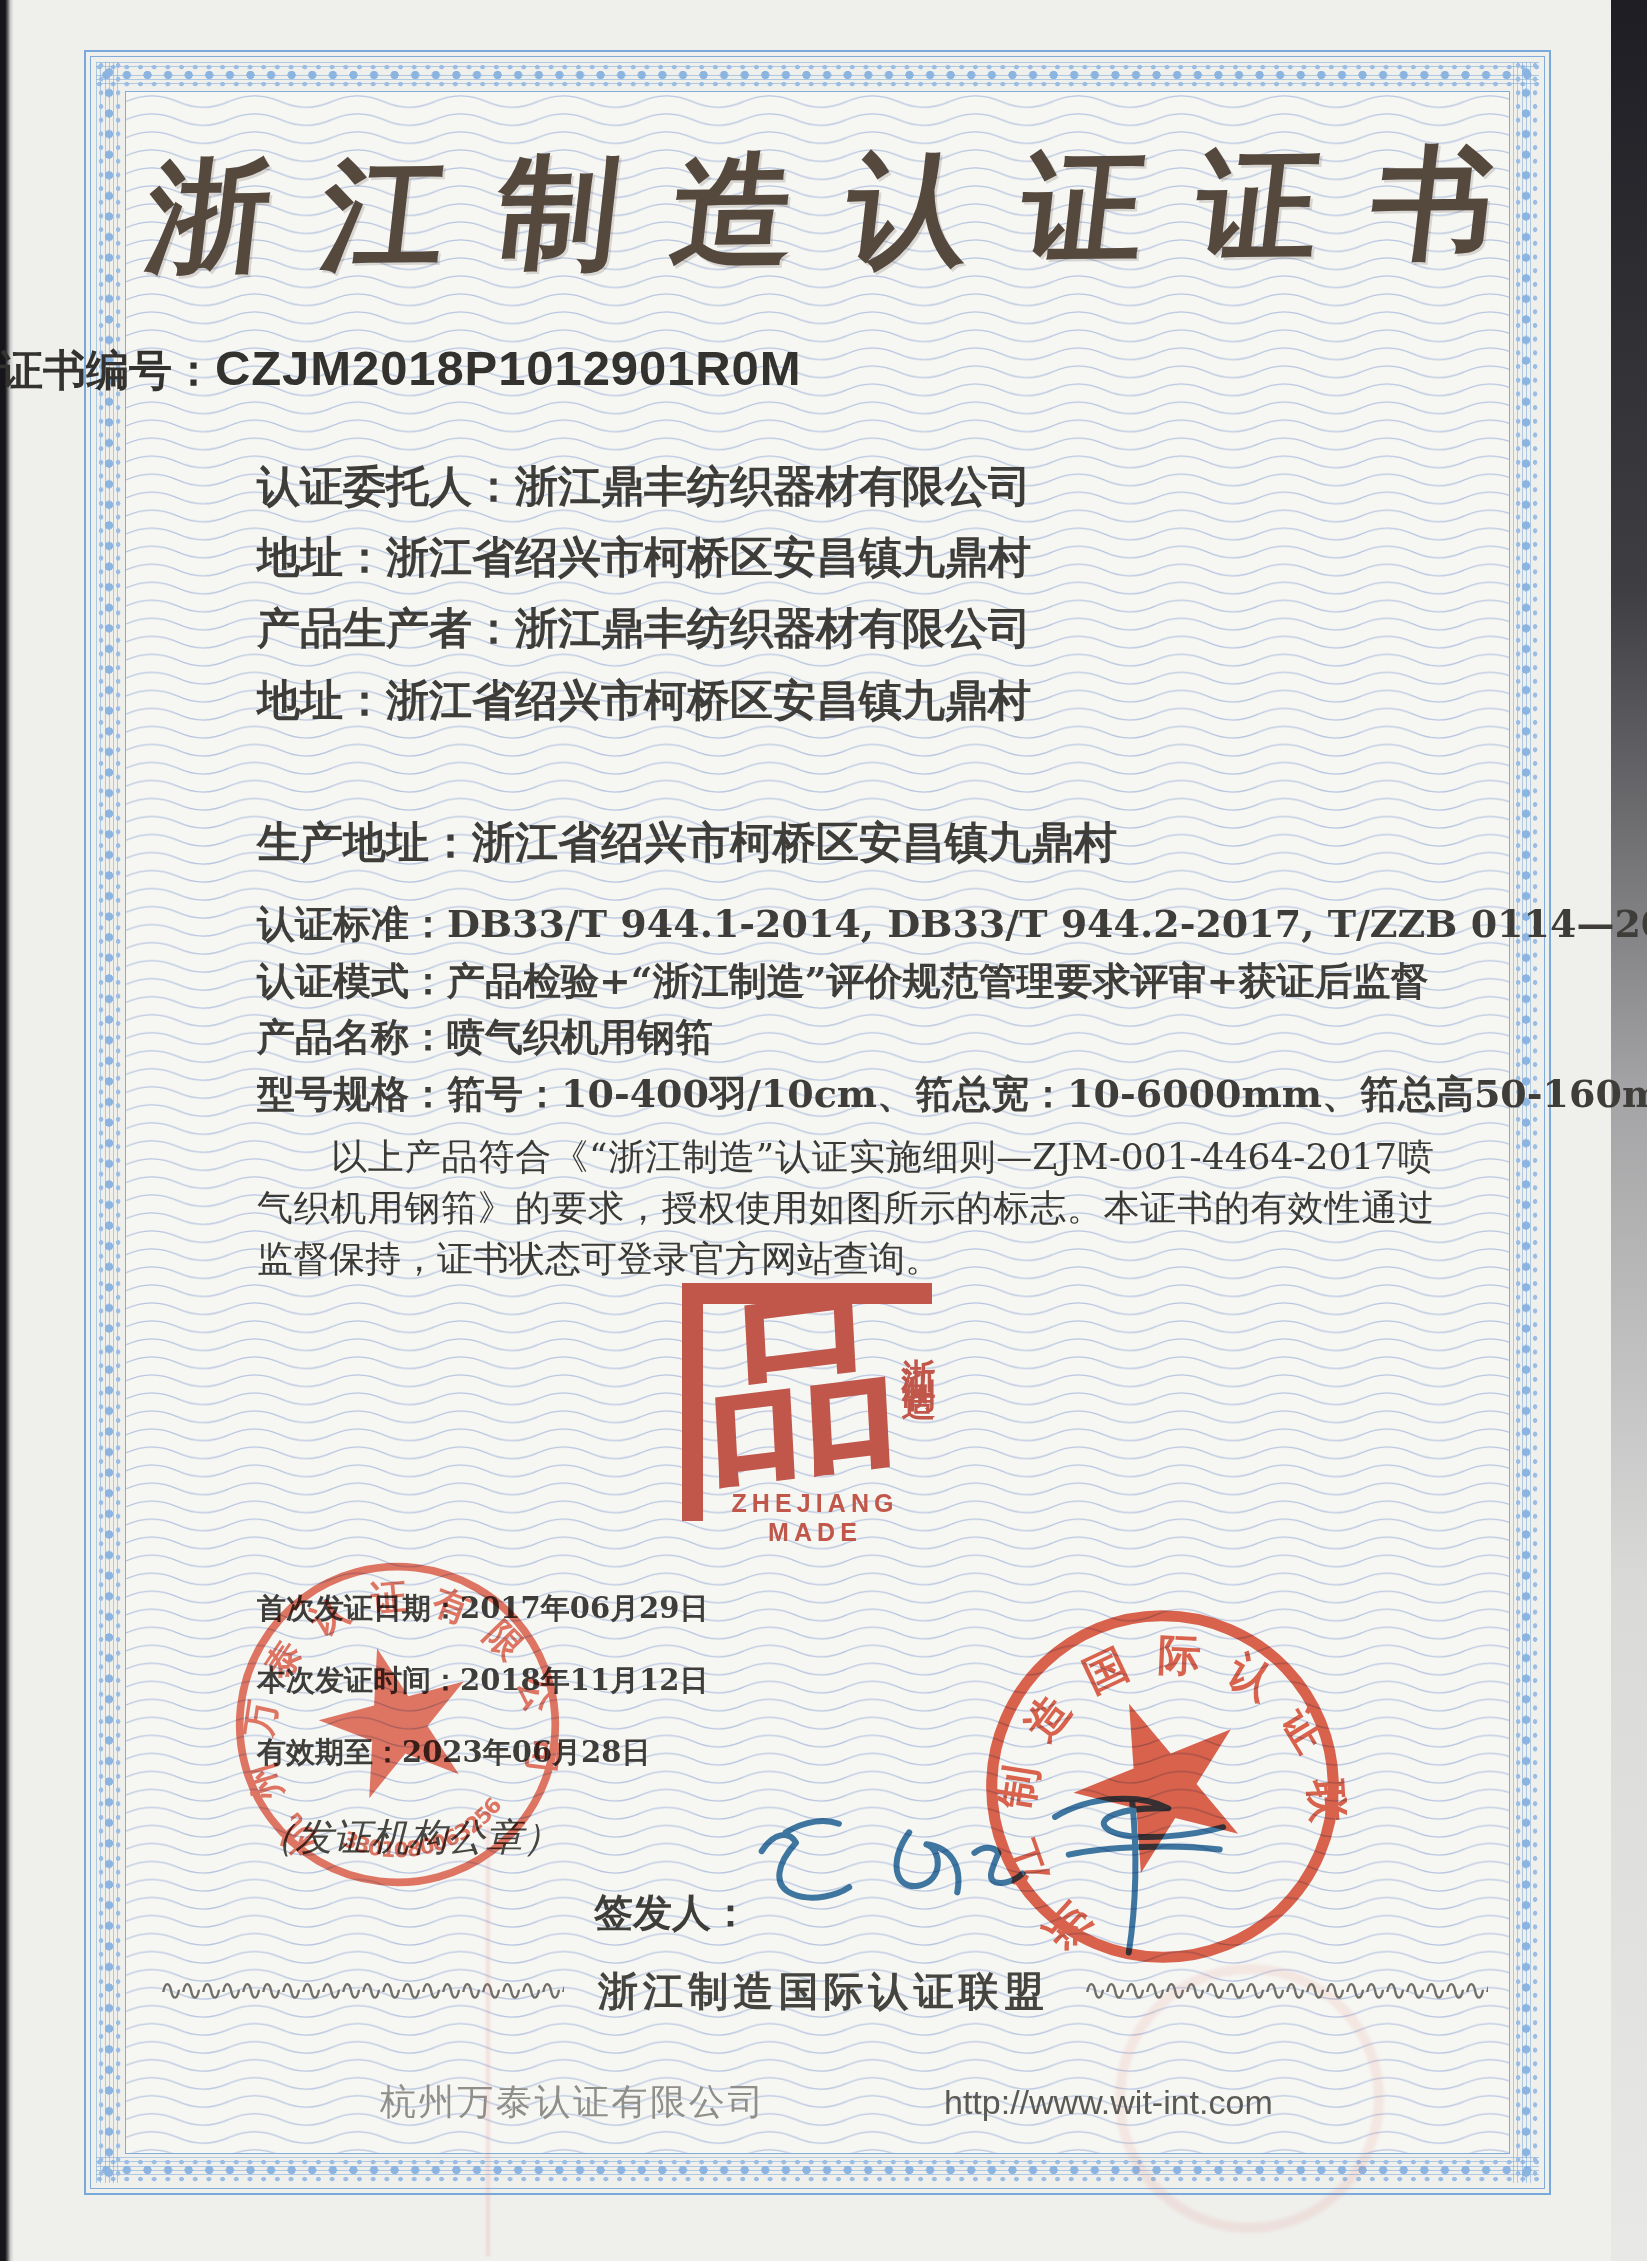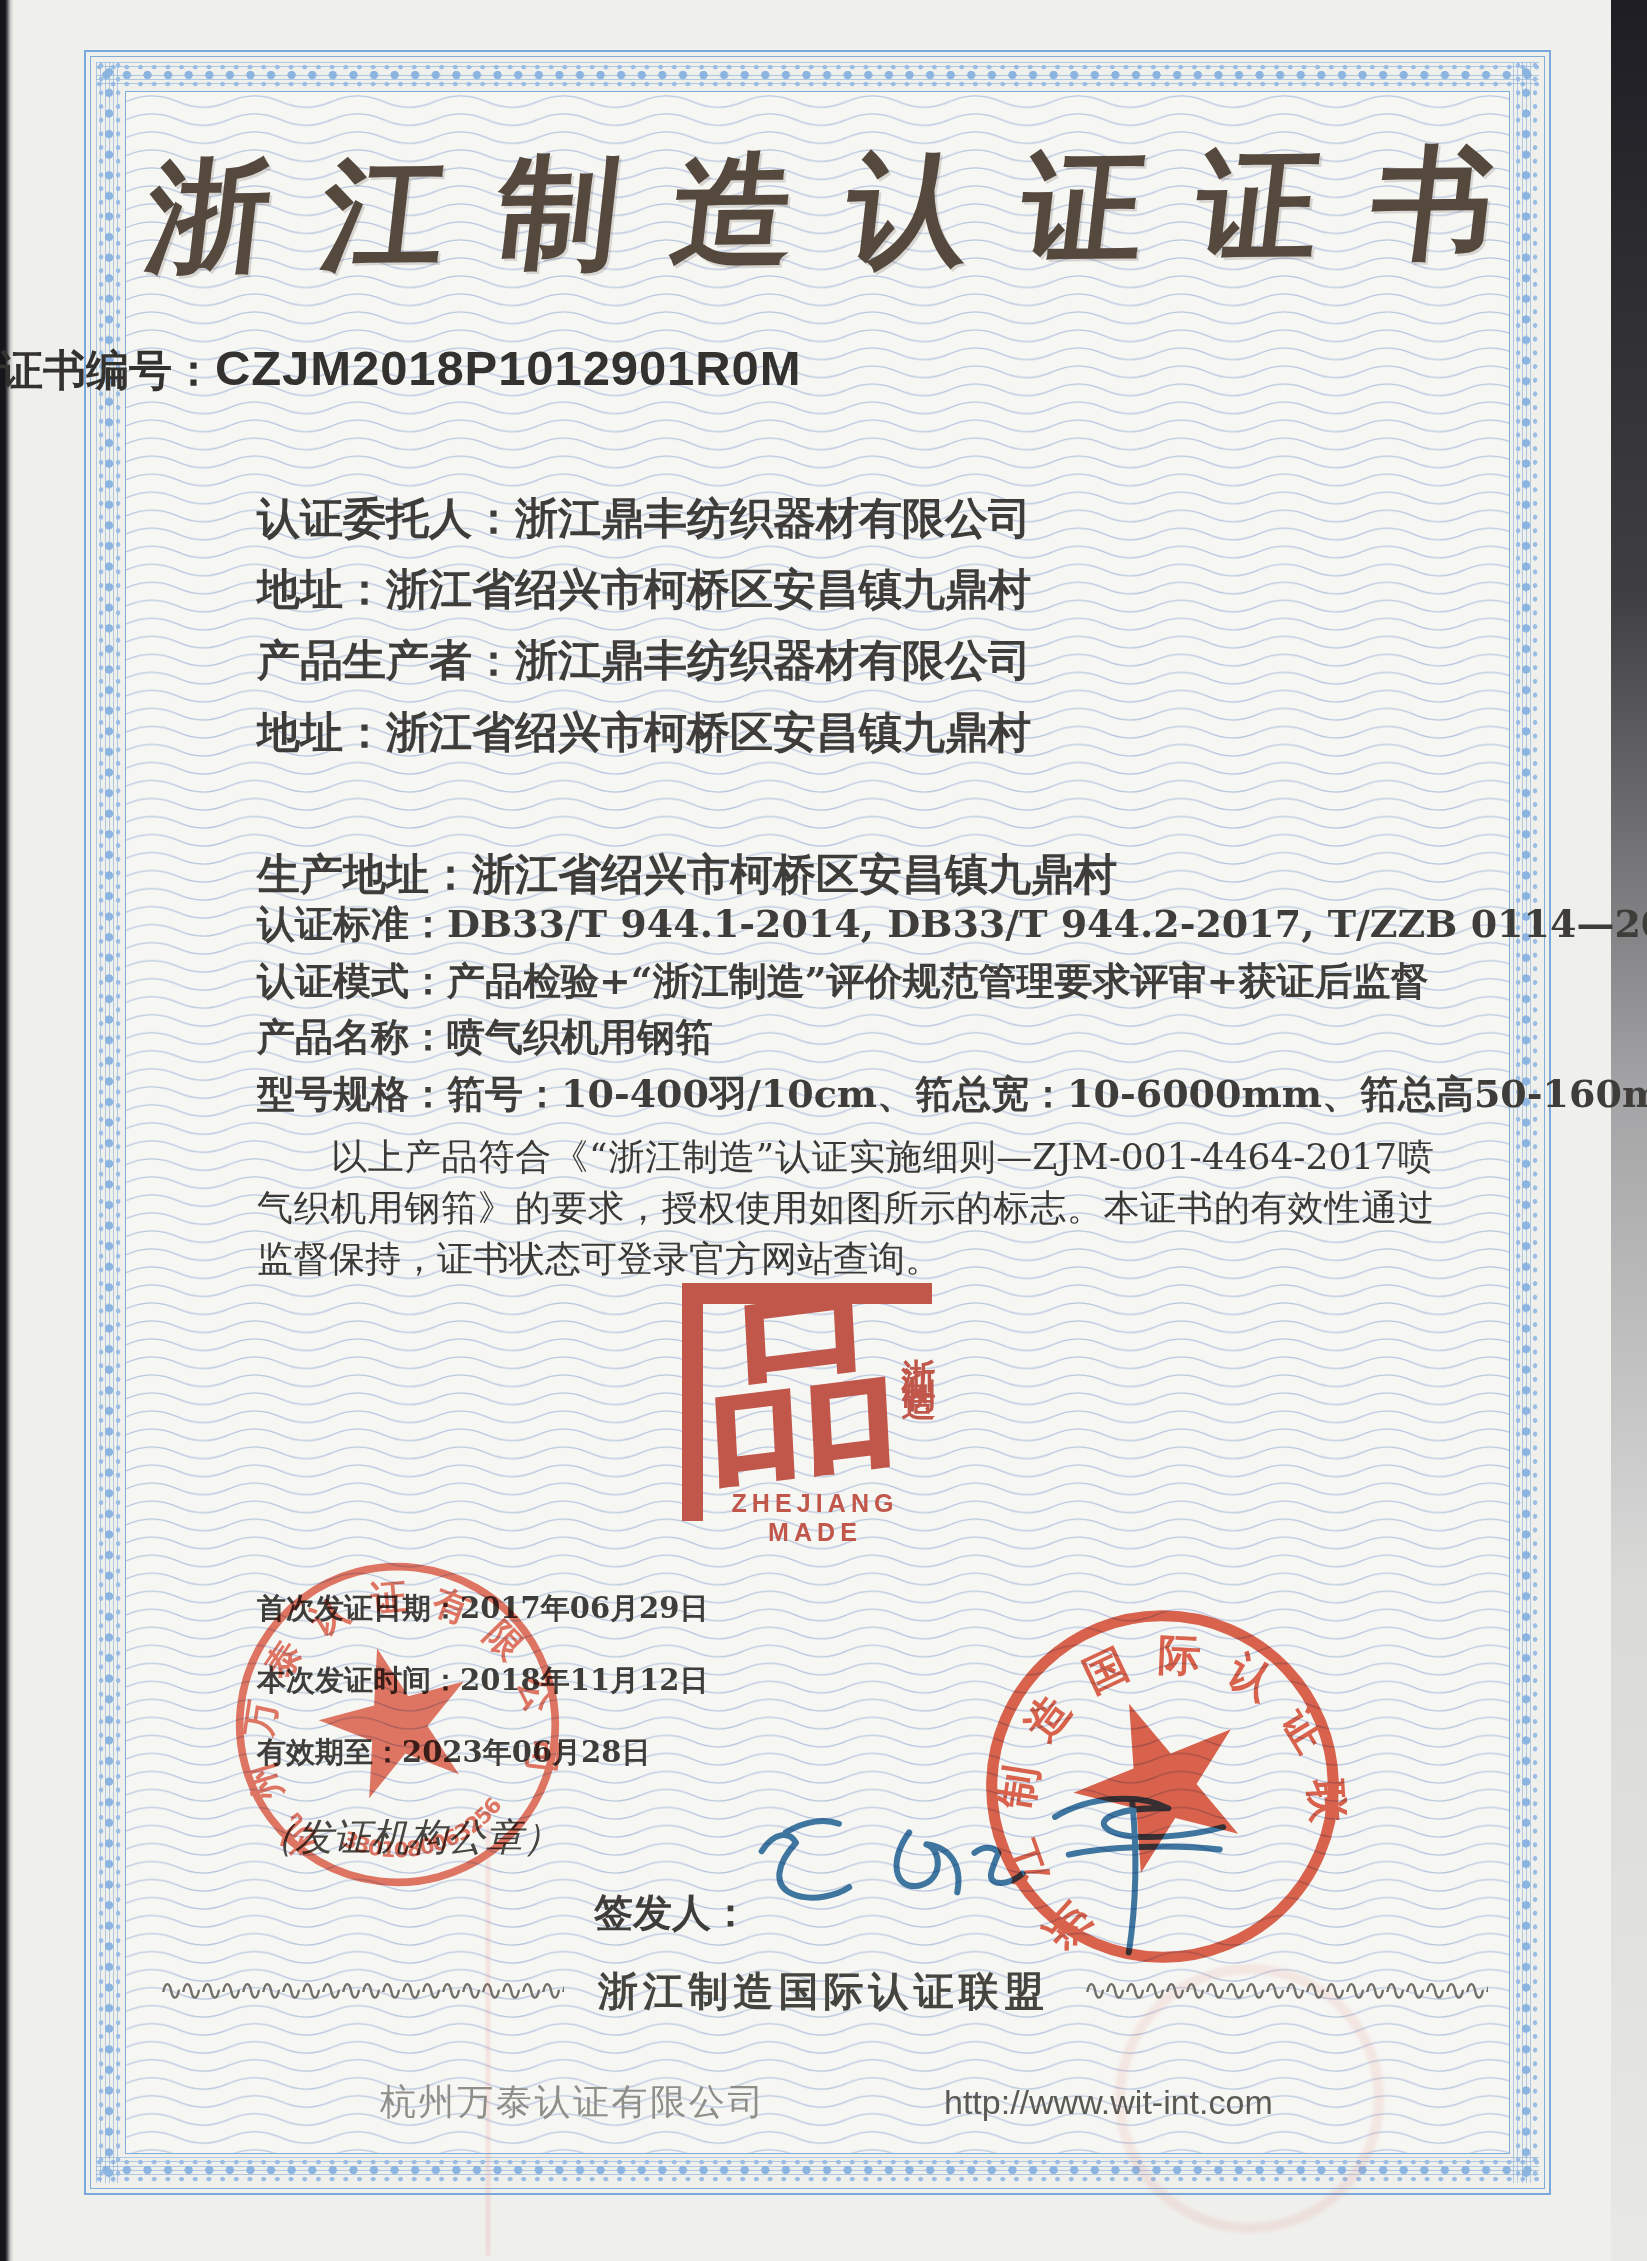--- a/index.html
+++ b/index.html
@@ -39,21 +39,21 @@
   
   .content{position:absolute;inset:0;color:#3e3d39;}
   .title{position:absolute;left:0;right:0;top:130px;text-align:center;
     font-size:122px;font-weight:bold;color:#55493e;letter-spacing:5.1px;
     transform:skewX(-7deg) rotate(-.6deg);
     text-shadow:2.6px 2.6px 0 rgba(85,73,62,.18);white-space:nowrap;}
   .certno{position:absolute;left:0;right:0;top:340px;white-space:nowrap;color:#33322e;}
   .certno .zh{font-size:43px;font-weight:700;}
   .certno .num{font-size:49px;font-weight:700;font-family:"Liberation Sans","DejaVu Sans",sans-serif;letter-spacing:0.9px;}
   .tline{position:absolute;left:257px;white-space:nowrap;font-weight:700;color:#3e3d39;}
-  .f50{font-size:43px;margin-top:32px;} .f45{font-size:29px;} .f44{font-size:38px;}
+  .f50{font-size:43px;} .f45{font-size:29px;} .f44{font-size:38px;}
   .para{position:absolute;left:257px;top:1131px;width:1177px;
     font-size:36px;line-height:51px;font-weight:500;text-align:justify;text-indent:74px;color:#3a3935;}
   
   .logo{position:absolute;left:682px;top:1283px;width:283px;height:253px;}
   .logo .bar-top{position:absolute;left:0;top:0;width:250px;height:20.6px;background:#c0574a;}
   .logo .bar-left{position:absolute;left:0;top:0;width:20.6px;height:238px;background:#c0574a;}
   .logo .mark{position:absolute;left:26px;top:0px;font-size:189px;line-height:1.1;
     font-weight:bold;color:#c0574a;transform:rotate(-7deg) skewX(-4deg);}
   .logo .side{position:absolute;left:214px;top:48px;writing-mode:vertical-rl;
     font-size:34px;font-weight:700;letter-spacing:9.4px;color:#c0574a;font-family:"DejaVu Sans",sans-serif;}

